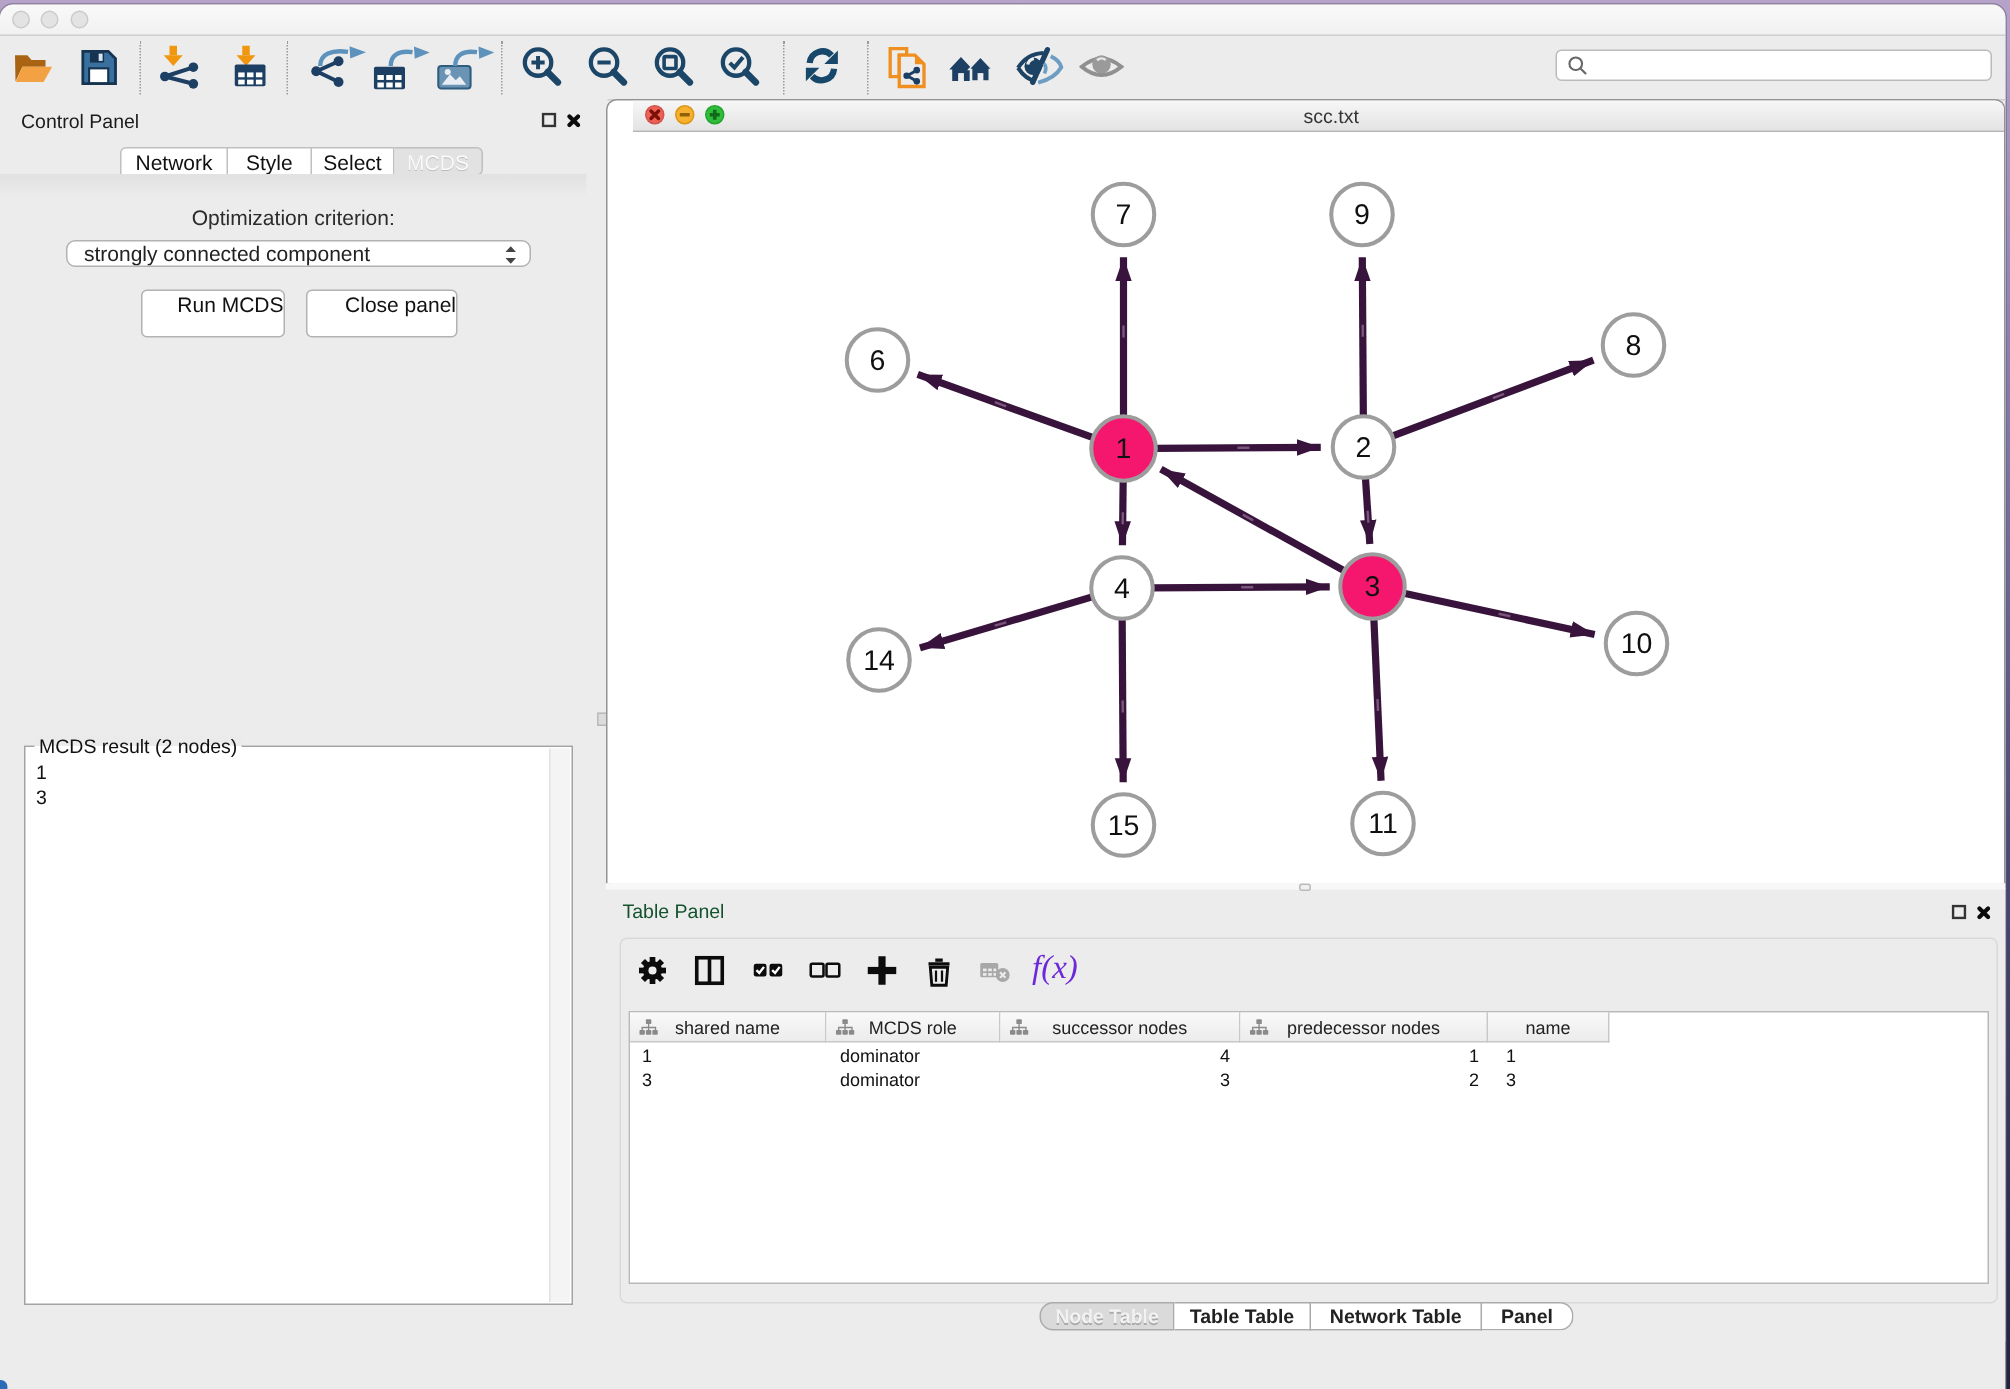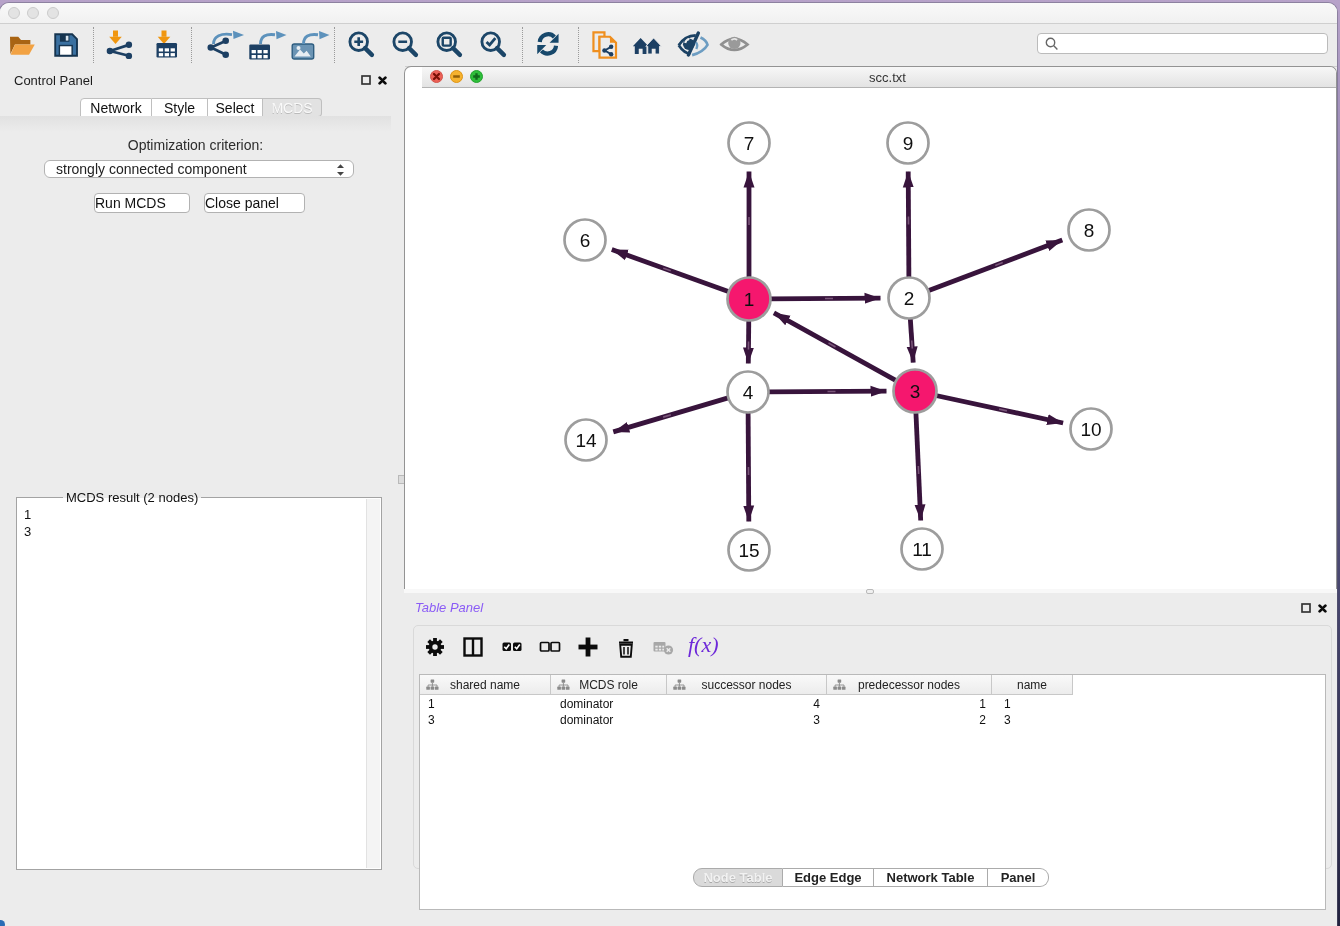--- a/index.html
+++ b/index.html
@@ -27,41 +27,41 @@
   #cp{left:0;top:63px;width:391px;height:826px;background:#ececec;}
   #cp-head{position:absolute;left:14px;top:7px;font-size:13px;color:#1c1c1c;}
   .tab{position:absolute;top:32px;height:19px;box-sizing:border-box;border:1px solid #bfbfbf;
     background:#fff;font-size:14px;color:#111;text-align:center;line-height:18px;}
   #tabcontent{position:absolute;left:0px;top:50px;width:391px;height:776px;
     background:linear-gradient(#e1e1e1, #ececec 16px);}
   #optlabel{position:absolute;left:0;top:21px;width:391px;text-align:center;font-size:14px;color:#2c2c2c;}
   #combo{position:absolute;left:44px;top:44px;width:310px;height:18px;background:#fff;
     border:1px solid #b2b2b2;border-radius:6px;font-size:14px;color:#222;line-height:17px;
     padding-left:11px;box-sizing:border-box;}
-  .btn{position:absolute;top:77px;height:20px;background:#fff;border:1px solid #b2b2b2;
-    border-radius:4px;font-size:14px;color:#111;text-align:left;line-height:18px;box-sizing:border-box;}
+  .btn{position:absolute;top:77px;height:32px;background:#fff;border:1px solid #b2b2b2;
+    border-radius:4px;font-size:14px;color:#111;text-align:right;line-height:18px;box-sizing:border-box;}
   #mcdsbox{position:absolute;left:16px;top:381px;width:366px;height:373px;background:#fff;
     border:1px solid #a3a3a3;box-sizing:border-box;}
   #mcdslegend{position:absolute;left:23px;top:374px;background:linear-gradient(#ebebeb 50%,#fff 50%);font-size:13px;color:#111;
-    padding:0 3px;margin-left:40px;}
+    padding:0 3px;}
   
   #vdiv{left:391px;top:63px;width:14px;height:826px;background:#ececec;}
   
   #netwin{left:404px;top:63px;width:933px;height:523px;background:#fff;
     border:1px solid #939393;border-bottom:none;border-radius:7px 7px 0 0;box-sizing:border-box;overflow:hidden;}
   #nettitle{position:absolute;left:17px;top:0;width:100%;height:20px;
     background:linear-gradient(#f7f7f7,#e3e3e3);border-bottom:1px solid #b3b3b3;}
   .mtl{position:absolute;top:3px;width:13px;height:13px;border-radius:50%;box-sizing:border-box;}
   .mtl svg{display:block;}
   #netname{position:absolute;top:3px;left:0;width:100%;text-align:center;font-size:13px;color:#333;}
   
   #tp{left:404px;top:589px;width:933px;height:302px;background:#ececec;}
-  #tp-head{position:absolute;left:11px;top:8px;font-size:13px;color:#8b5cf6;font-style:italic;}
+  #tp-head{position:absolute;left:11px;top:8px;font-size:13px;color:#14532d;}
   #tptools{position:absolute;left:0;top:30px;width:100%;height:40px;}
-  #tbl{position:absolute;left:15px;top:82px;width:907px;height:236px;background:#fff;
+  #tbl{position:absolute;left:15px;top:82px;width:907px;height:182px;background:#fff;
     border:1px solid #b9b9b9;box-sizing:border-box;}
   .th{position:absolute;top:0;height:20px;background:linear-gradient(#f9f9f9,#ececec);border-right:1px solid #c8c8c8;
     border-bottom:1px solid #c8c8c8;box-sizing:border-box;font-size:12px;color:#222;text-align:center;
     line-height:20px;}
   .td{position:absolute;font-size:12px;color:#111;height:16px;line-height:16px;}
   .btab{position:absolute;top:276px;height:19px;background:#fff;border:1px solid #ababab;
     box-sizing:border-box;font-size:13px;font-weight:bold;color:#222;text-align:center;line-height:17px;}
   
   #status{left:0;top:887px;width:100%;height:34px;background:#ececec;border-top:1px solid #b9b9b9;}
   #listbtn{position:absolute;left:12px;top:4px;width:27px;height:25px;background:#fdfdfd;
@@ -428,20 +428,20 @@
       <div class="td" style="left:247px;top:21px;width:153px;text-align:right;">4</div>
       <div class="td" style="left:407px;top:21px;width:159px;text-align:right;">1</div>
       <div class="td" style="left:584px;top:21px;">1</div>
       <div class="td" style="left:8px;top:37px;">3</div>
       <div class="td" style="left:140px;top:37px;">dominator</div>
       <div class="td" style="left:247px;top:37px;width:153px;text-align:right;">3</div>
       <div class="td" style="left:407px;top:37px;width:159px;text-align:right;">2</div>
       <div class="td" style="left:584px;top:37px;">3</div>
     </div>
     <div class="btab" style="left:289px;width:90px;border-radius:9px 0 0 9px;background:#dadada;color:#f2f2f2;text-shadow:0 1px 0 #aaa;">Node Table</div>
-    <div class="btab" style="left:379px;width:91px;border-left:none;">Edge Edge</div>
+    <div class="btab" style="left:379px;width:91px;border-left:none;">Table Table</div>
     <div class="btab" style="left:470px;width:114px;border-left:none;">Network Table</div>
     <div class="btab" style="left:584px;width:61px;border-left:none;border-radius:0 9px 9px 0;">Panel</div>
   </div>
 
 </div>
 <div style="position:absolute;left:-4px;top:920px;width:9px;height:9px;border-radius:50%;background:#2a6cb5;"></div>
 </div>
 
 </body></html>

